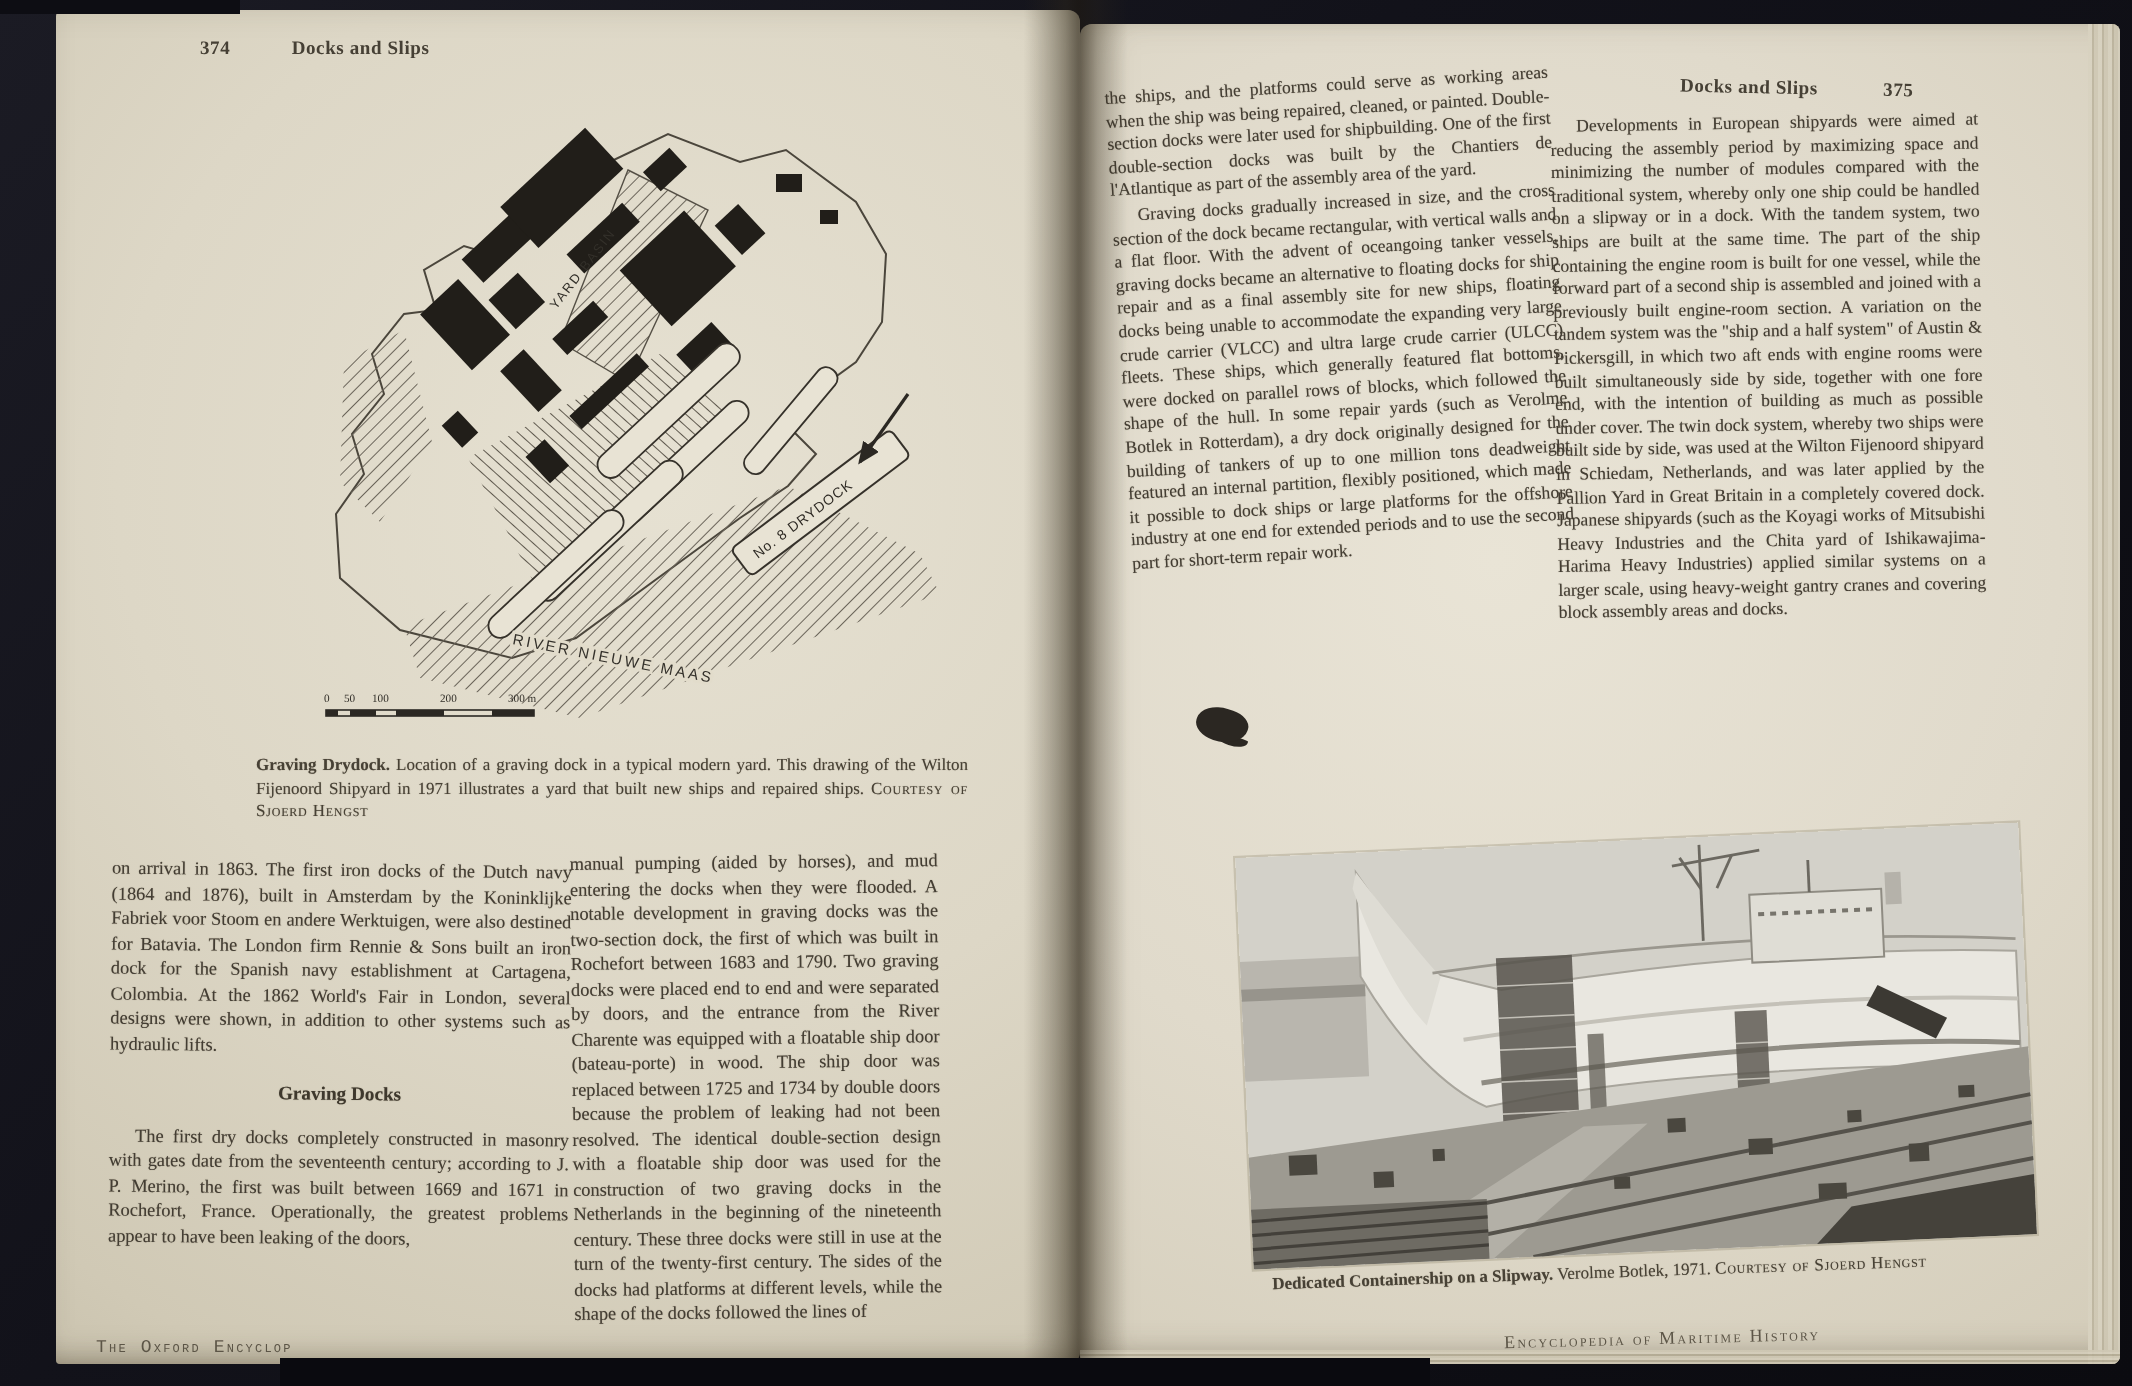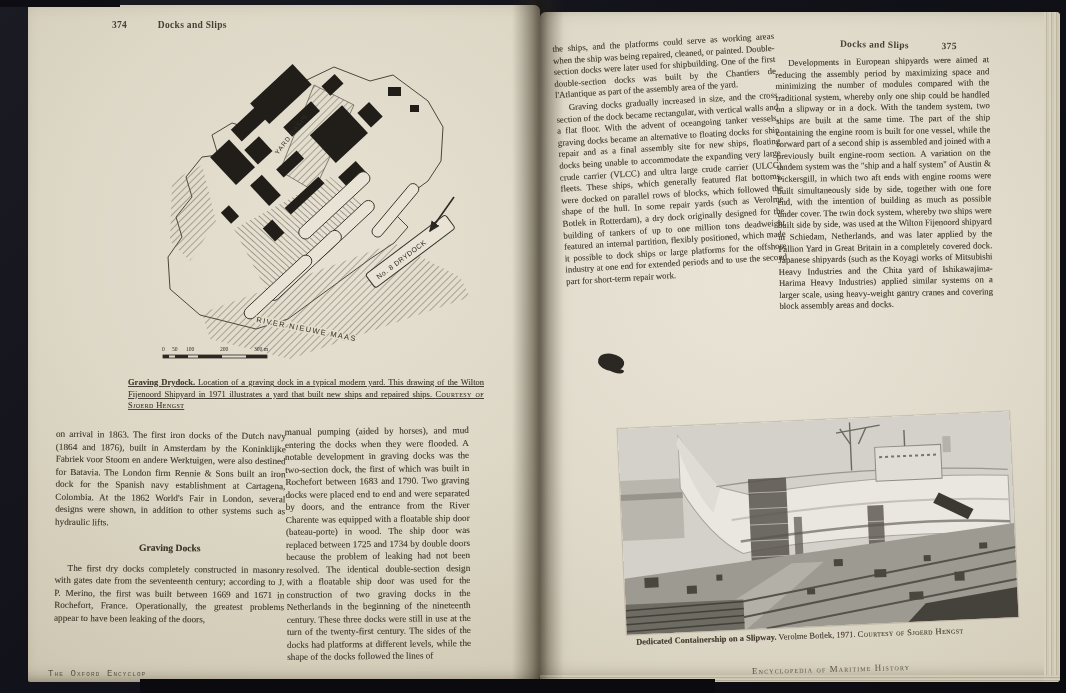--- a/index.html
+++ b/index.html
@@ -38,21 +38,21 @@
   figure{margin:0;}
   .photo-wrap{position:absolute;box-shadow:0 0 0 1px rgba(120,110,85,.25);}
 </style>
 </head>
 <body>
 
 <div id="stage">
 
   <div class="page" id="left-page">
 
-    <div class="runhead" style="left:84px;top:15px;">
+    <div class="runhead" style="left:72px;top:15px;">
       <span class="pagenum">374</span>
       <span style="margin-left:28px;">Docks and Slips</span>
     </div>
 
     <figure style="position:absolute;left:110px;top:24px;width:345px;height:348px;">
       <svg width="345" height="348" viewBox="0 0 345 348">
         <defs>
           <pattern id="h1" width="5" height="5" patternUnits="userSpaceOnUse" patternTransform="rotate(45)">
             <line x1="0" y1="0" x2="0" y2="5" stroke="#6a6459" stroke-width="1"></line>
           </pattern>
@@ -117,21 +117,21 @@
           <text x="116" y="322" font-size="5.6" fill="#33302a">300 m</text>
           <rect x="25" y="326" width="104" height="3" fill="none" stroke="#2b2823" stroke-width=".8"></rect>
           <rect x="25" y="326" width="6" height="3" fill="#2b2823"></rect>
           <rect x="37" y="326" width="13" height="3" fill="#2b2823"></rect>
           <rect x="60" y="326" width="24" height="3" fill="#2b2823"></rect>
           <rect x="108" y="326" width="21" height="3" fill="#2b2823"></rect>
         </g>
       </svg>
     </figure>
 
-    <div class="caption" style="left:100px;top:372px;width:356px;text-decoration:underline;">
+    <div class="caption" style="left:100px;top:372px;width:356px;">
       <span class="cap-lead">Graving Drydock.</span><span> Location of a graving dock in a typical modern yard. This drawing of the Wilton Fijenoord Shipyard in 1971 illustrates a yard that built new ships and repaired ships. </span><span class="smallcaps">Courtesy of Sjoerd Hengst</span>
     </div>
 
     <div class="bodycol" style="left:27px;top:424px;width:230px;transform:rotate(.6deg);">
       <p class="para">on arrival in 1863. The first iron docks of the Dutch navy (1864 and 1876), built in Amsterdam by the Koninklijke Fabriek voor Stoom en andere Werktuigen, were also destined for Batavia. The London firm Rennie &amp; Sons built an iron dock for the Spanish navy establishment at Cartagena, Colombia. At the 1862 World's Fair in London, several designs were shown, in addition to other systems such as hydraulic lifts.</p>
       <div class="colhead">Graving Docks</div>
       <p class="para indent">The first dry docks completely constructed in masonry with gates date from the seventeenth century; according to J. P. Merino, the first was built between 1669 and 1671 in Rochefort, France. Operationally, the greatest problems appear to have been leaking of the doors,</p>
     </div>
 
     <div class="bodycol" style="left:258px;top:420px;width:184px;transform:rotate(-.6deg);">

